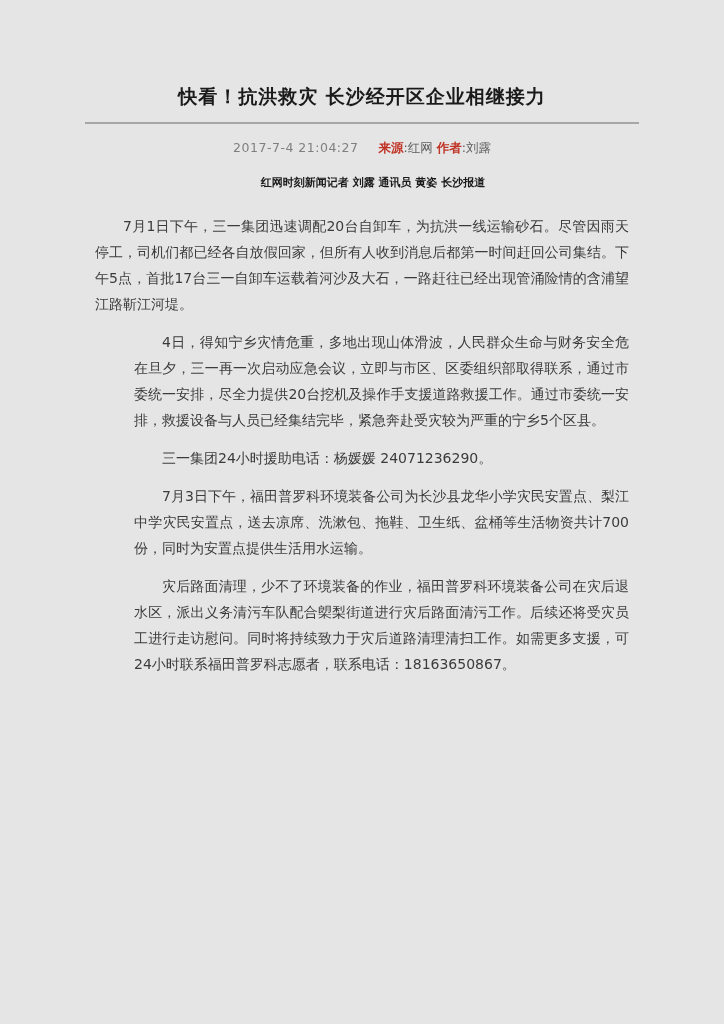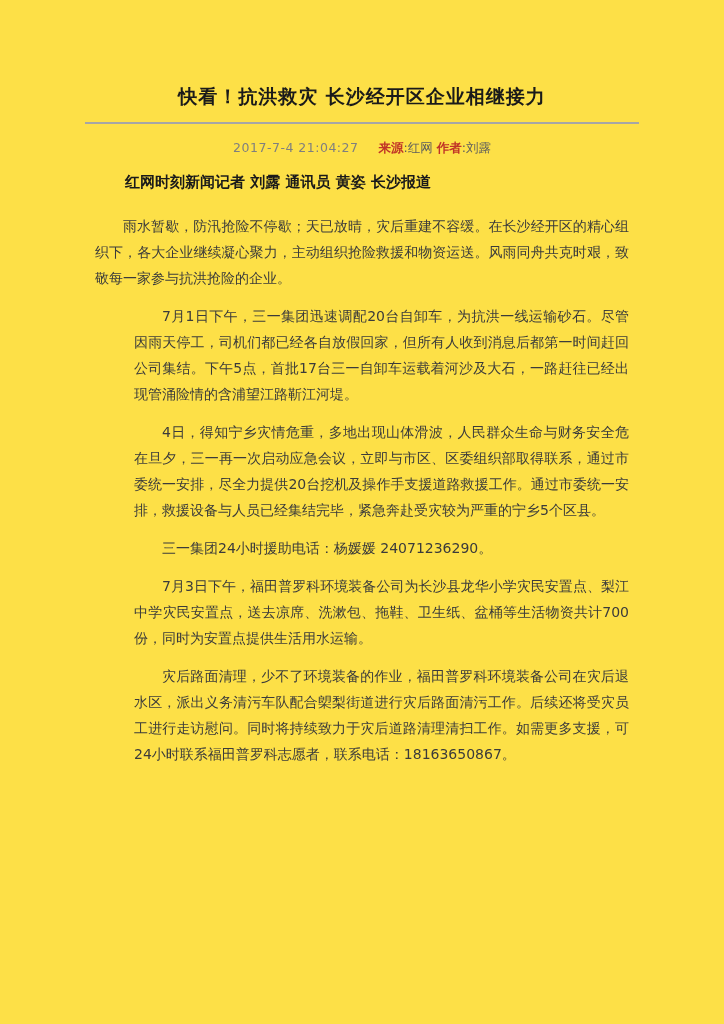--- a/index.html
+++ b/index.html
@@ -4,21 +4,21 @@
 <style>
   html, body {
     margin: 0;
     padding: 0;
     background: #ffffff;
   }
   .page {
     position: relative;
     width: 724px;
     height: 1024px;
-    background: #fde047;
+    background: #e5e5e5;
     overflow: hidden;
     font-family: "DejaVu Sans", "Liberation Sans", sans-serif;
   }
   .content {
     width: 554px;
     margin: 0 auto;
     padding-top: 84px;
   }
   .title {
     margin: 0;
@@ -48,25 +48,26 @@
   .meta .lbl {
     color: var(--accent-red, #c03427);
     font-weight: bold;
     text-align: center;
   }
   .meta .val {
     color: var(--meta-val-color, #5d5d5d);
   }
   .byline {
     margin: 17px 10px 0;
-    font-size: 15px;
+    font-size: 11px;
     line-height: 19px;
     font-weight: bold;
     color: var(--title-color, #1a1a1a);
     text-indent: 2em;
+    text-align: center;
   }
   .body-paras {
     margin: 21px 10px 0;
   }
   .para {
     margin: 0;
     font-size: 14px;
     line-height: 26px;
     color: var(--text-color, #3b3b3b);
     text-align: justify;
@@ -87,21 +88,20 @@
 
     <div class="rule"></div>
 
     <div class="meta">
       <span class="dt">2017-7-4 21:04:27</span><span class="lbl">来源</span><span class="val">:</span><span class="val">红网</span><span class="val">&nbsp;</span><span class="lbl">作者</span><span class="val">:</span><span class="val">刘露</span>
     </div>
 
     <p class="byline">红网时刻新闻记者 刘露 通讯员 黄姿 长沙报道</p>
 
     <div class="body-paras">
-        <p class="para">雨水暂歇，防汛抢险不停歇；天已放晴，灾后重建不容缓。在长沙经开区的精心组织下，各大企业继续凝心聚力，主动组织抢险救援和物资运送。风雨同舟共克时艰，致敬每一家参与抗洪抢险的企业。</p>
         <p class="para">7月1日下午，三一集团迅速调配20台自卸车，为抗洪一线运输砂石。尽管因雨天停工，司机们都已经各自放假回家，但所有人收到消息后都第一时间赶回公司集结。下午5点，首批17台三一自卸车运载着河沙及大石，一路赶往已经出现管涌险情的含浦望江路靳江河堤。</p>
         <p class="para">4日，得知宁乡灾情危重，多地出现山体滑波，人民群众生命与财务安全危在旦夕，三一再一次启动应急会议，立即与市区、区委组织部取得联系，通过市委统一安排，尽全力提供20台挖机及操作手支援道路救援工作。通过市委统一安排，救援设备与人员已经集结完毕，紧急奔赴受灾较为严重的宁乡5个区县。</p>
         <p class="para">三一集团24小时援助电话：杨媛媛 24071236290。</p>
         <p class="para">7月3日下午，福田普罗科环境装备公司为长沙县龙华小学灾民安置点、梨江中学灾民安置点，送去凉席、洗漱包、拖鞋、卫生纸、盆桶等生活物资共计700份，同时为安置点提供生活用水运输。</p>
         <p class="para">灾后路面清理，少不了环境装备的作业，福田普罗科环境装备公司在灾后退水区，派出义务清污车队配合㮾梨街道进行灾后路面清污工作。后续还将受灾员工进行走访慰问。同时将持续致力于灾后道路清理清扫工作。如需更多支援，可24小时联系福田普罗科志愿者，联系电话：18163650867。</p>
       </div>
 
   </div>
 </div>
 

